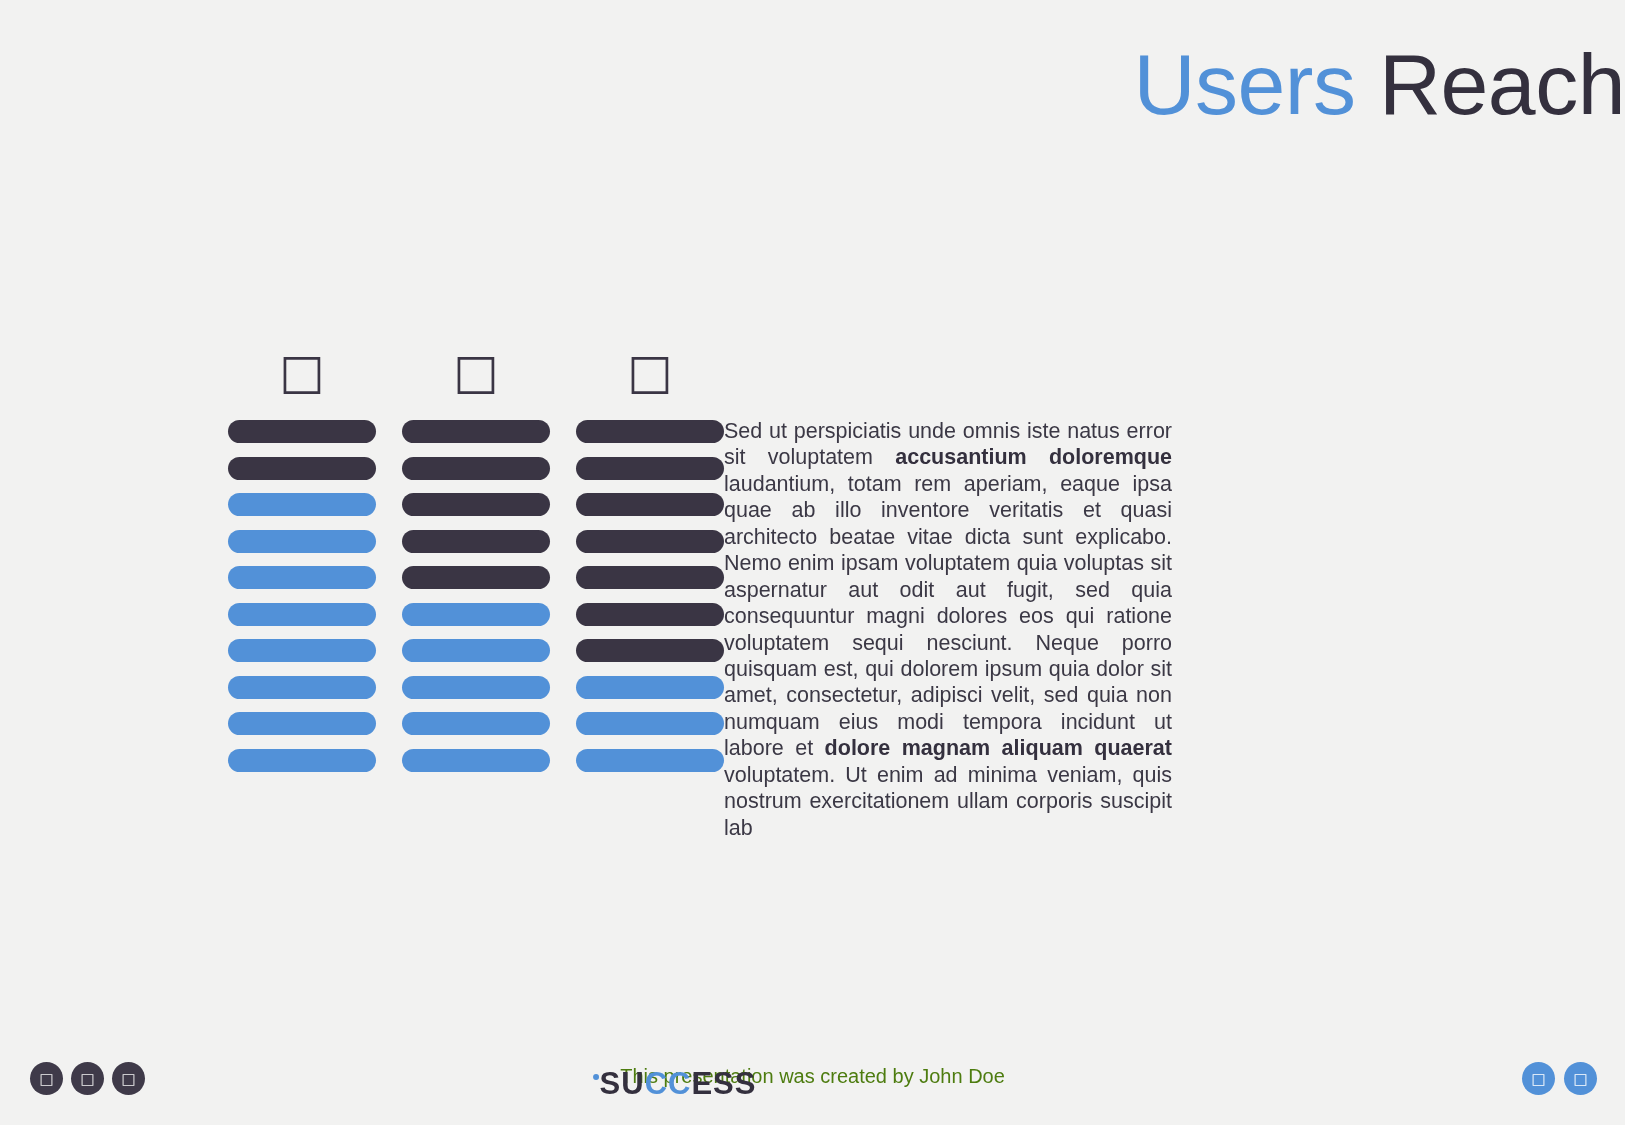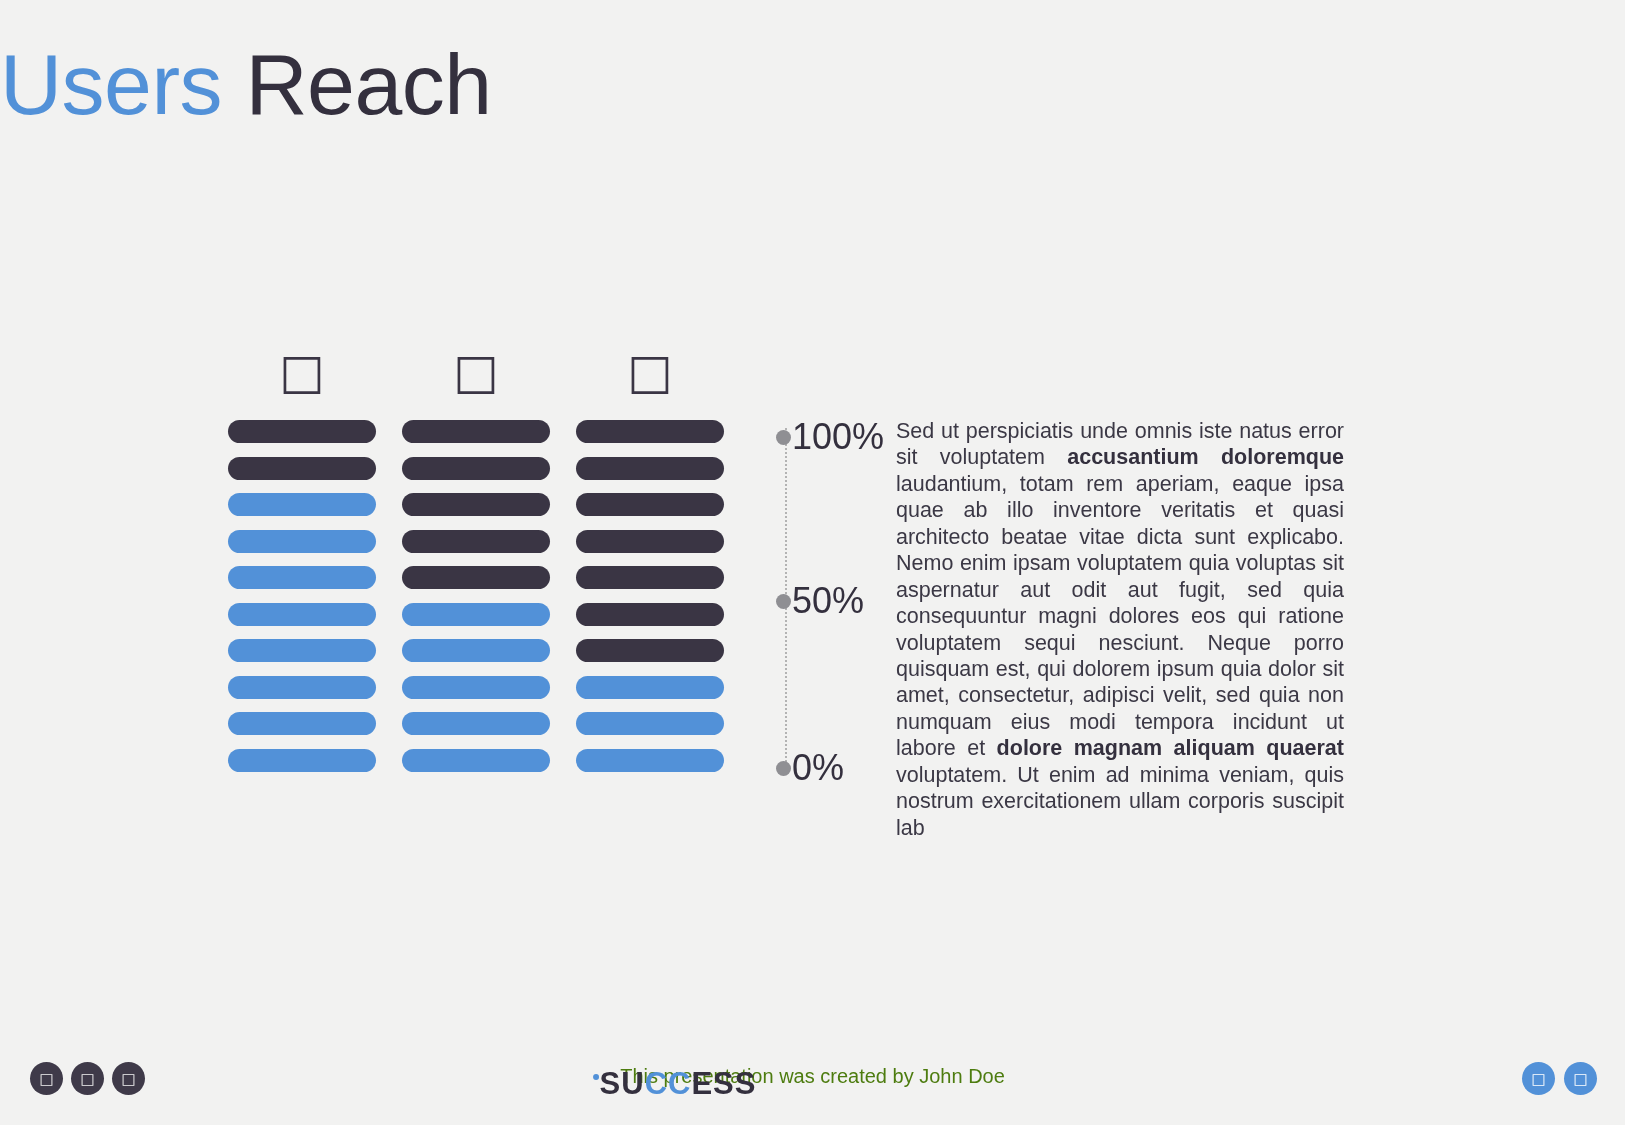--- a/index.html
+++ b/index.html
@@ -10,21 +10,21 @@
     width: 1625px;
     height: 1125px;
     background: #f2f2f1;
     font-family: "Liberation Sans", sans-serif;
     overflow: hidden;
     position: relative;
   }
 
   
   .slide-header {
-    text-align: left;
+    text-align: right;
     padding-top: 38px;
   }
   .slide-title {
     font-size: 86px;
     font-weight: 400;
     line-height: 1.08;
     margin: 0;
     letter-spacing: -0.5px;
   }
   .title-accent { color: #5291d8; }
@@ -278,38 +278,20 @@
         <div class="seg dark"></div>
         <div class="seg dark"></div>
         <div class="seg dark"></div>
         <div class="seg light"></div>
         <div class="seg light"></div>
         <div class="seg light"></div>
       </div>
     </div>
   </div>
 
-  <div class="axis">
-    <div class="axis-line"></div>
-
-    <div class="axis-tick tick-100">
-      <span class="axis-dot"></span>
-      <span class="axis-label">100%</span>
-    </div>
-
-    <div class="axis-tick tick-50">
-      <span class="axis-dot"></span>
-      <span class="axis-label">50%</span>
-    </div>
-
-    <div class="axis-tick tick-0">
-      <span class="axis-dot"></span>
-      <span class="axis-label">0%</span>
-    </div>
-  </div>
 
   <div class="body-text"><span>Sed ut perspiciatis unde omnis iste natus error sit voluptatem </span><b>accusantium doloremque</b><span> laudantium, totam rem aperiam, eaque ipsa quae ab illo inventore veritatis et quasi architecto beatae vitae dicta sunt explicabo. Nemo enim ipsam voluptatem quia voluptas sit aspernatur aut odit aut fugit, sed quia consequuntur magni dolores eos qui ratione voluptatem sequi nesciunt. Neque porro quisquam est, qui dolorem ipsum quia dolor sit amet, consectetur, adipisci velit, sed quia non numquam eius modi tempora incidunt ut labore et </span><b>dolore magnam aliquam quaerat</b><span> voluptatem. Ut enim ad minima veniam, quis nostrum exercitationem ullam corporis suscipit lab</span></div>
 
 </div>
 
 <div class="footer-left">
   <div class="social-btn">
     <span>□</span>
   </div>
   <div class="social-btn">

